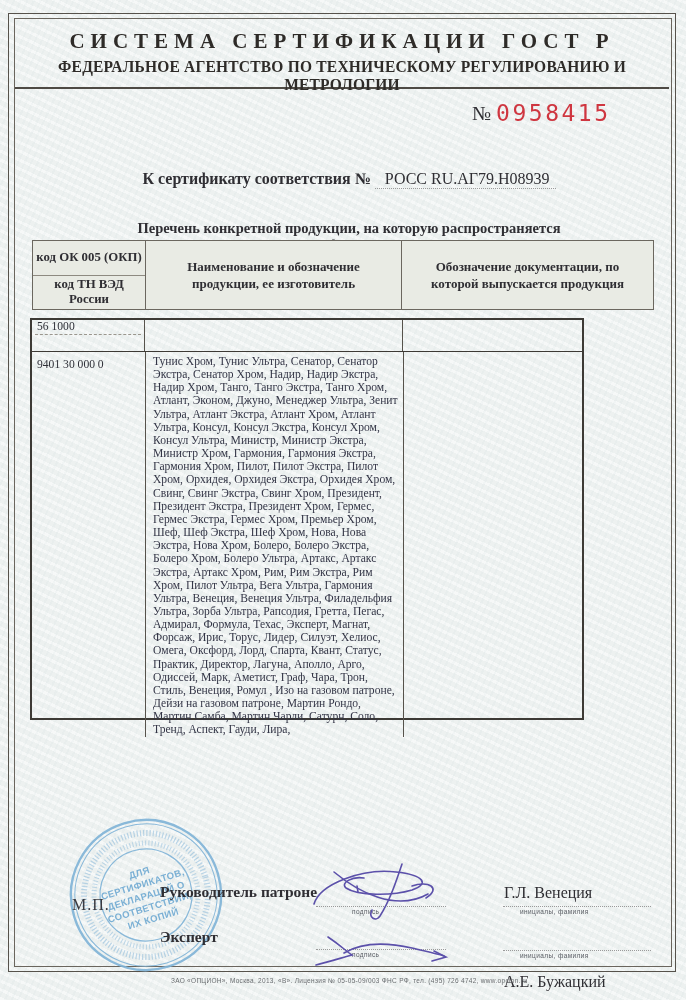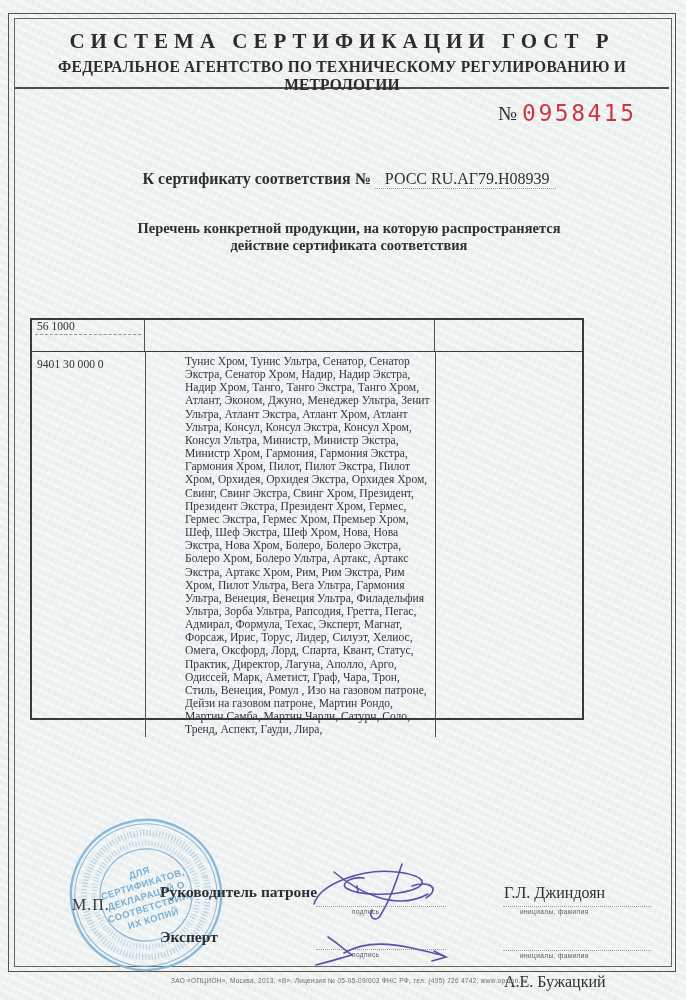--- a/index.html
+++ b/index.html
@@ -11,42 +11,42 @@
       repeating-linear-gradient(25deg, rgba(255,255,255,0.5) 0 3px, rgba(0,0,0,0) 3px 8px);
     font-family:"Liberation Serif","DejaVu Serif",serif;
     color:#2f2e33;
     padding-left:12px;
   }
   .frame-outer{position:absolute; left:8px; top:13px; width:666px; height:957px; border:1.6px solid #56524b;}
   .frame-inner{position:absolute; left:14px; top:18px; width:656px; height:947px; border:1px solid #6a655d;}
   .header-band{position:absolute; left:15px; top:19px; width:654px; height:68px; border-bottom:2px solid #4e4a44;}
   .hdr1{margin-top:10px; text-align:center; font-weight:bold; font-size:21px; letter-spacing:6px; color:#2e2b28;}
   .hdr2{margin-top:4px; text-align:center; font-weight:bold; font-size:16px; letter-spacing:0.2px; transform:scaleX(0.97); color:#2e2b28;}
-  .blank-no{position:absolute; left:498px; top:100px; font-size:20px; white-space:nowrap;}
+  .blank-no{position:absolute; left:472px; top:100px; font-size:20px; white-space:nowrap;}
   .blank-no .digits{font-family:"DejaVu Sans Mono",monospace; font-size:23px; letter-spacing:2.5px; color:#cf3640; vertical-align:-1px;}
   .doc-title{position:absolute; left:0; top:127px; width:100%; text-align:center; font-size:27px; font-weight:bold; letter-spacing:3px; color:#2f2c33;}
   .cert-line{position:absolute; left:0; top:170px; width:100%; text-align:center; font-size:16px;}
   .cert-line .lbl{font-weight:bold;}
   .cert-line .val{border-bottom:1px dotted #9b9b9b; padding:0 6px 1px 10px;text-align:center;}
   .descr{position:absolute; left:0; top:220px; width:100%; text-align:center; font-weight:bold; font-size:14.5px; line-height:16.5px;}
   
   .htable{position:absolute; left:32px; top:240px; width:622px; height:70px; background:#e9ebe4; border:1px solid #6b675f; display:flex; box-sizing:border-box;}
   .htable .c1{width:112px; border-right:1px solid #6b675f; display:flex; flex-direction:column;}
   .htable .c1 .cell{flex:1; display:flex; align-items:center; justify-content:center; font-weight:bold; font-size:12.8px; text-align:center;}
   .htable .c1 .cell.top{border-bottom:1px solid #8e8a81;}
   .htable .c2{width:256px; border-right:1px solid #6b675f; display:flex; align-items:center; justify-content:center; text-align:center; font-weight:bold; font-size:13px; line-height:17px; padding:0 24px; box-sizing:border-box;}
   .htable .c3{flex:1; display:flex; align-items:center; justify-content:center; text-align:center; font-weight:bold; font-size:13px; line-height:17px; padding:0 26px; box-sizing:border-box;}
   
   .dtable{position:absolute; left:30px; top:318px; width:554px; height:402px; border:2px solid #3d3a35; box-sizing:border-box; display:flex; flex-direction:column;}
   .dtable .rowcodes{height:31px; border-bottom:1.6px solid #3d3a35; display:flex;}
   .dtable .rowbody{flex:1; display:flex;}
   .cell-code{width:113px; border-right:1px solid #56524b; box-sizing:border-box; padding:0 3px; font-size:11.6px; line-height:14px; color:#2f3038;}
   .cell-code .okp{border-bottom:1px dashed #9a968d; padding-left:2px;}
   .cell-code .tnved{padding-left:2px;margin-top:23px;}
-  .cell-mid{width:258px; border-right:1px solid #56524b; box-sizing:border-box;margin-left:32px;}
+  .cell-mid{width:258px; border-right:1px solid #56524b; box-sizing:border-box;}
   .cell-right{flex:1;}
   .cell-empty-left{width:113px; border-right:1px solid #56524b;}
   .products{padding:3px 4px 0 7px; font-size:11.6px; line-height:13.15px; color:#333546; text-align:left;}
   
   .stamp{position:absolute; left:66px; top:815px; width:160px; height:160px; opacity:.9;}
   .mp{position:absolute; left:72px; top:896px; font-size:16px; letter-spacing:1px; color:#3a3a40;}
   .role1{position:absolute; left:160px; top:883px; font-size:15.5px; font-weight:bold;}
   .role2{position:absolute; left:160px; top:928px; font-size:15.5px; font-weight:bold;}
   .sigline{position:absolute; border-top:1px dotted #9a9a9a;}
   .sl1{left:316px; top:906px; width:130px;}
@@ -85,20 +85,28 @@
   <div class="cert-line">
     <span class="lbl">К сертификату соответствия №</span>
     <span class="val">РОСС RU.АГ79.Н08939</span>
   </div>
 
   <div class="descr">
     <div>Перечень конкретной продукции,  на которую распространяется</div>
     <div>действие сертификата соответствия</div>
   </div>
 
+  <div class="htable">
+    <div class="c1">
+      <div class="cell top">код ОК 005 (ОКП)</div>
+      <div class="cell">код ТН ВЭД России</div>
+    </div>
+    <div class="c2">Наименование и обозначение продукции, ее изготовитель</div>
+    <div class="c3">Обозначение документации, по которой выпускается продукция</div>
+  </div>
 
   <div class="dtable">
     <div class="rowcodes">
       <div class="cell-code">
         <div class="okp">56 1000</div>
         <div class="tnved">9401 30 000 0</div>
       </div>
       <div class="cell-mid"></div>
       <div class="cell-right"></div>
     </div>
@@ -136,21 +144,21 @@
   <div class="sigline sl1"></div>
   <div class="sigline sl2"></div>
   <div class="sigline nl1"></div>
   <div class="sigline nl2"></div>
 
   <div class="caption cap-sig1">подпись</div>
   <div class="caption cap-sig2">подпись</div>
   <div class="caption cap-name1">инициалы, фамилия</div>
   <div class="caption cap-name2">инициалы, фамилия</div>
 
-  <div class="name1">Г.Л. Джиндоян</div>
+  <div class="name1">Г.Л. Венеция</div>
   <div class="name2">А.Е. Бужацкий</div>
 
   <svg class="sig-svg" style="left:300px; top:856px;" width="170" height="70" viewBox="0 0 170 70">
     <g fill="none" stroke="#5b50aa" stroke-width="1.6" stroke-linecap="round">
       <path d="M14,48 C20,28 62,12 96,16 C124,19 130,28 112,34 C92,40 58,40 46,32 C40,27 52,20 64,22"></path>
       <path d="M34,16 C58,36 96,56 128,38"></path>
       <path d="M102,8 C96,26 90,44 80,60 C76,66 68,62 72,54"></path>
       <path d="M112,30 C128,24 142,32 126,42"></path>
       <path d="M57,30 l1,6"></path>
     </g>

